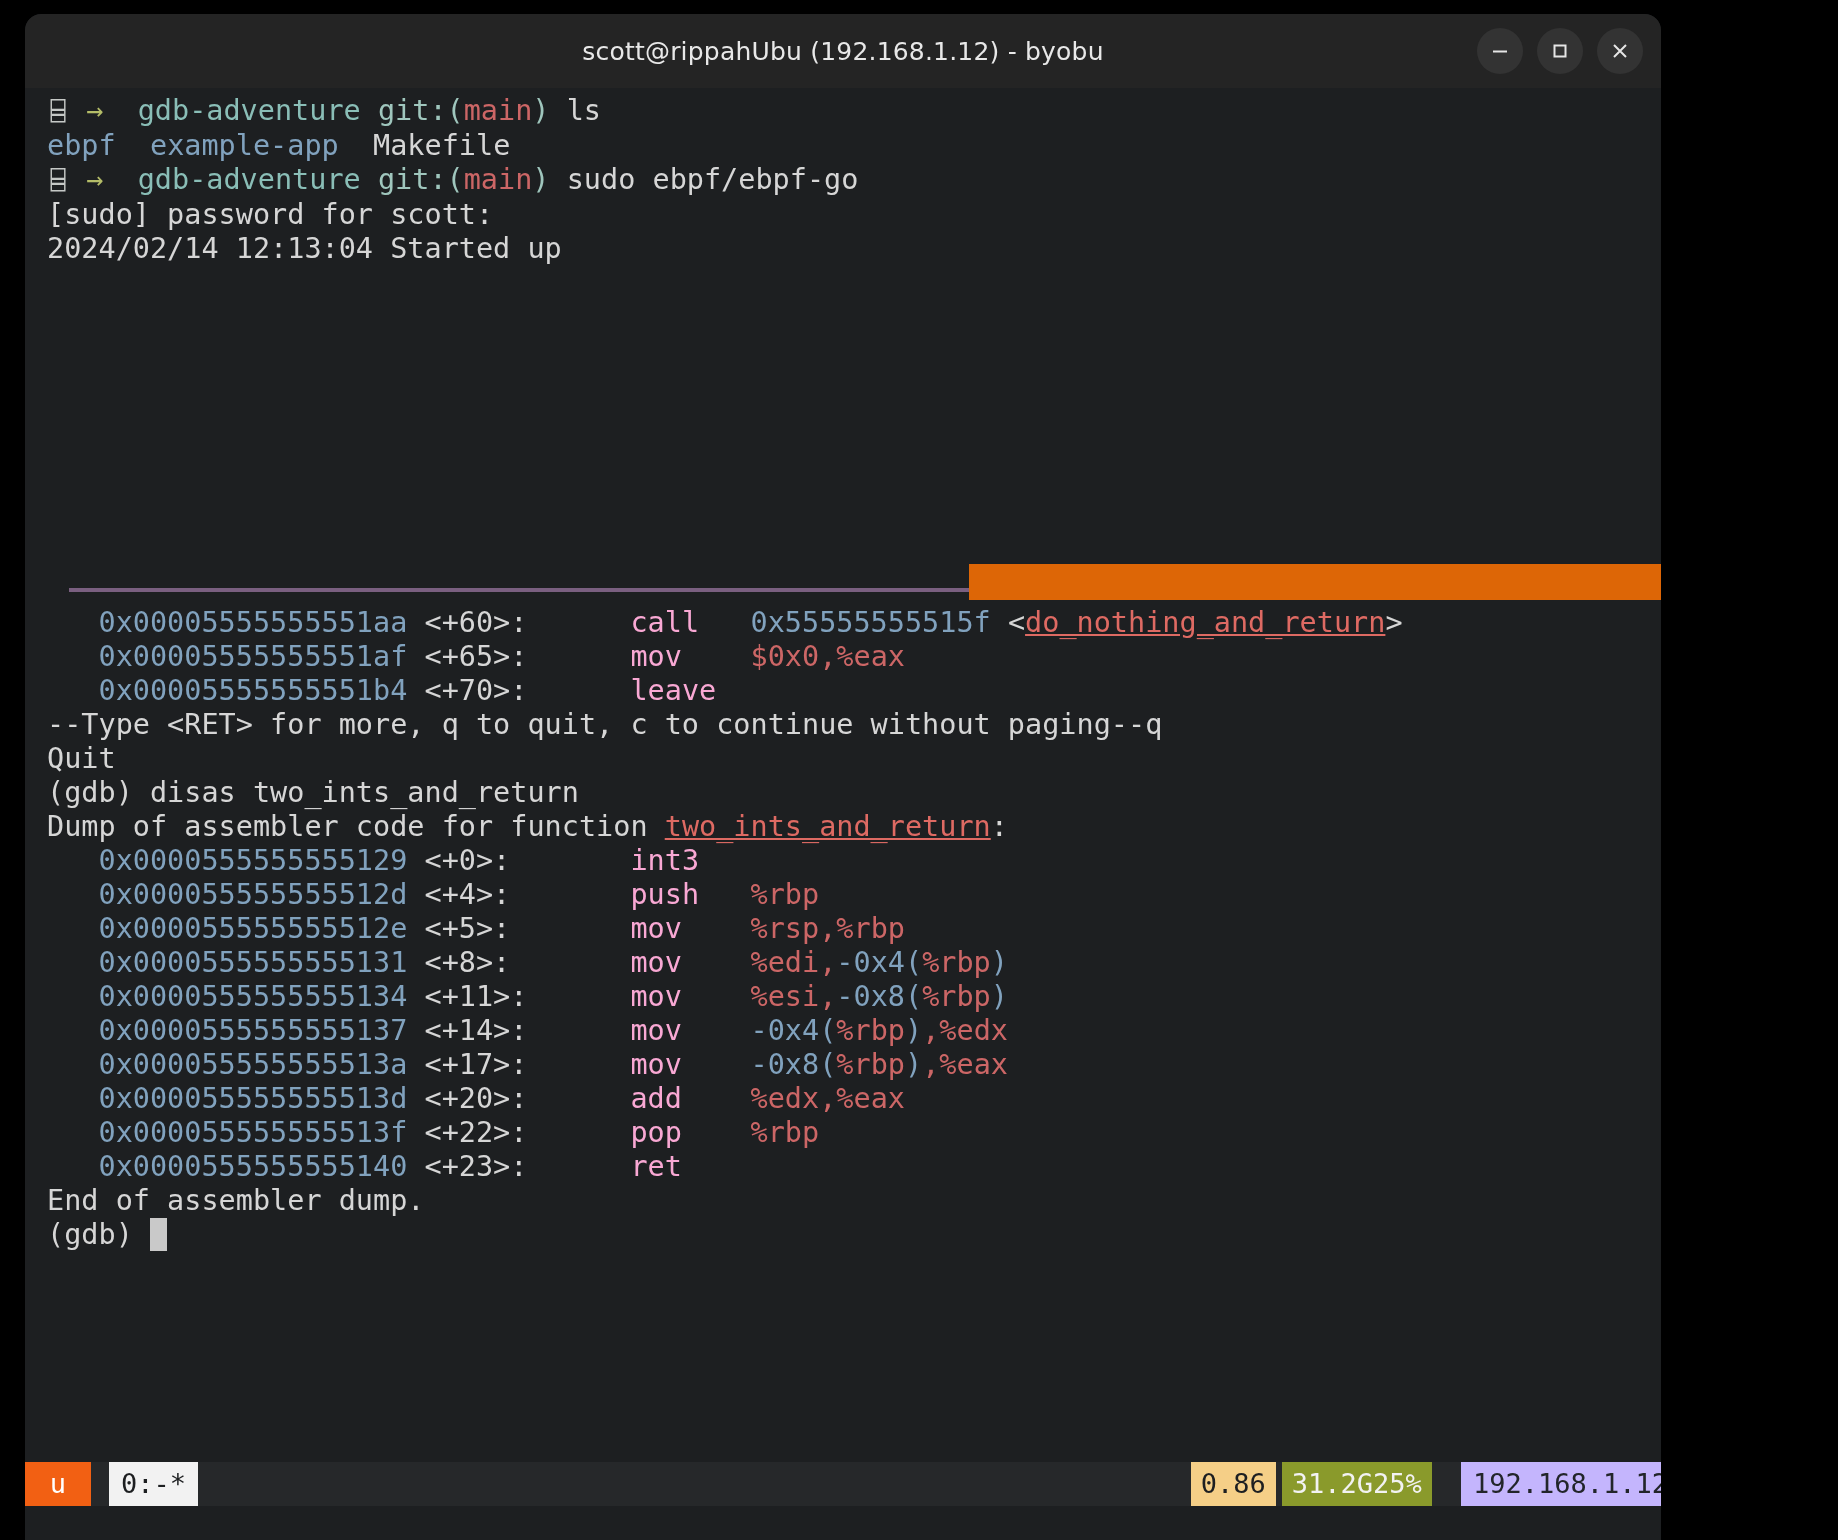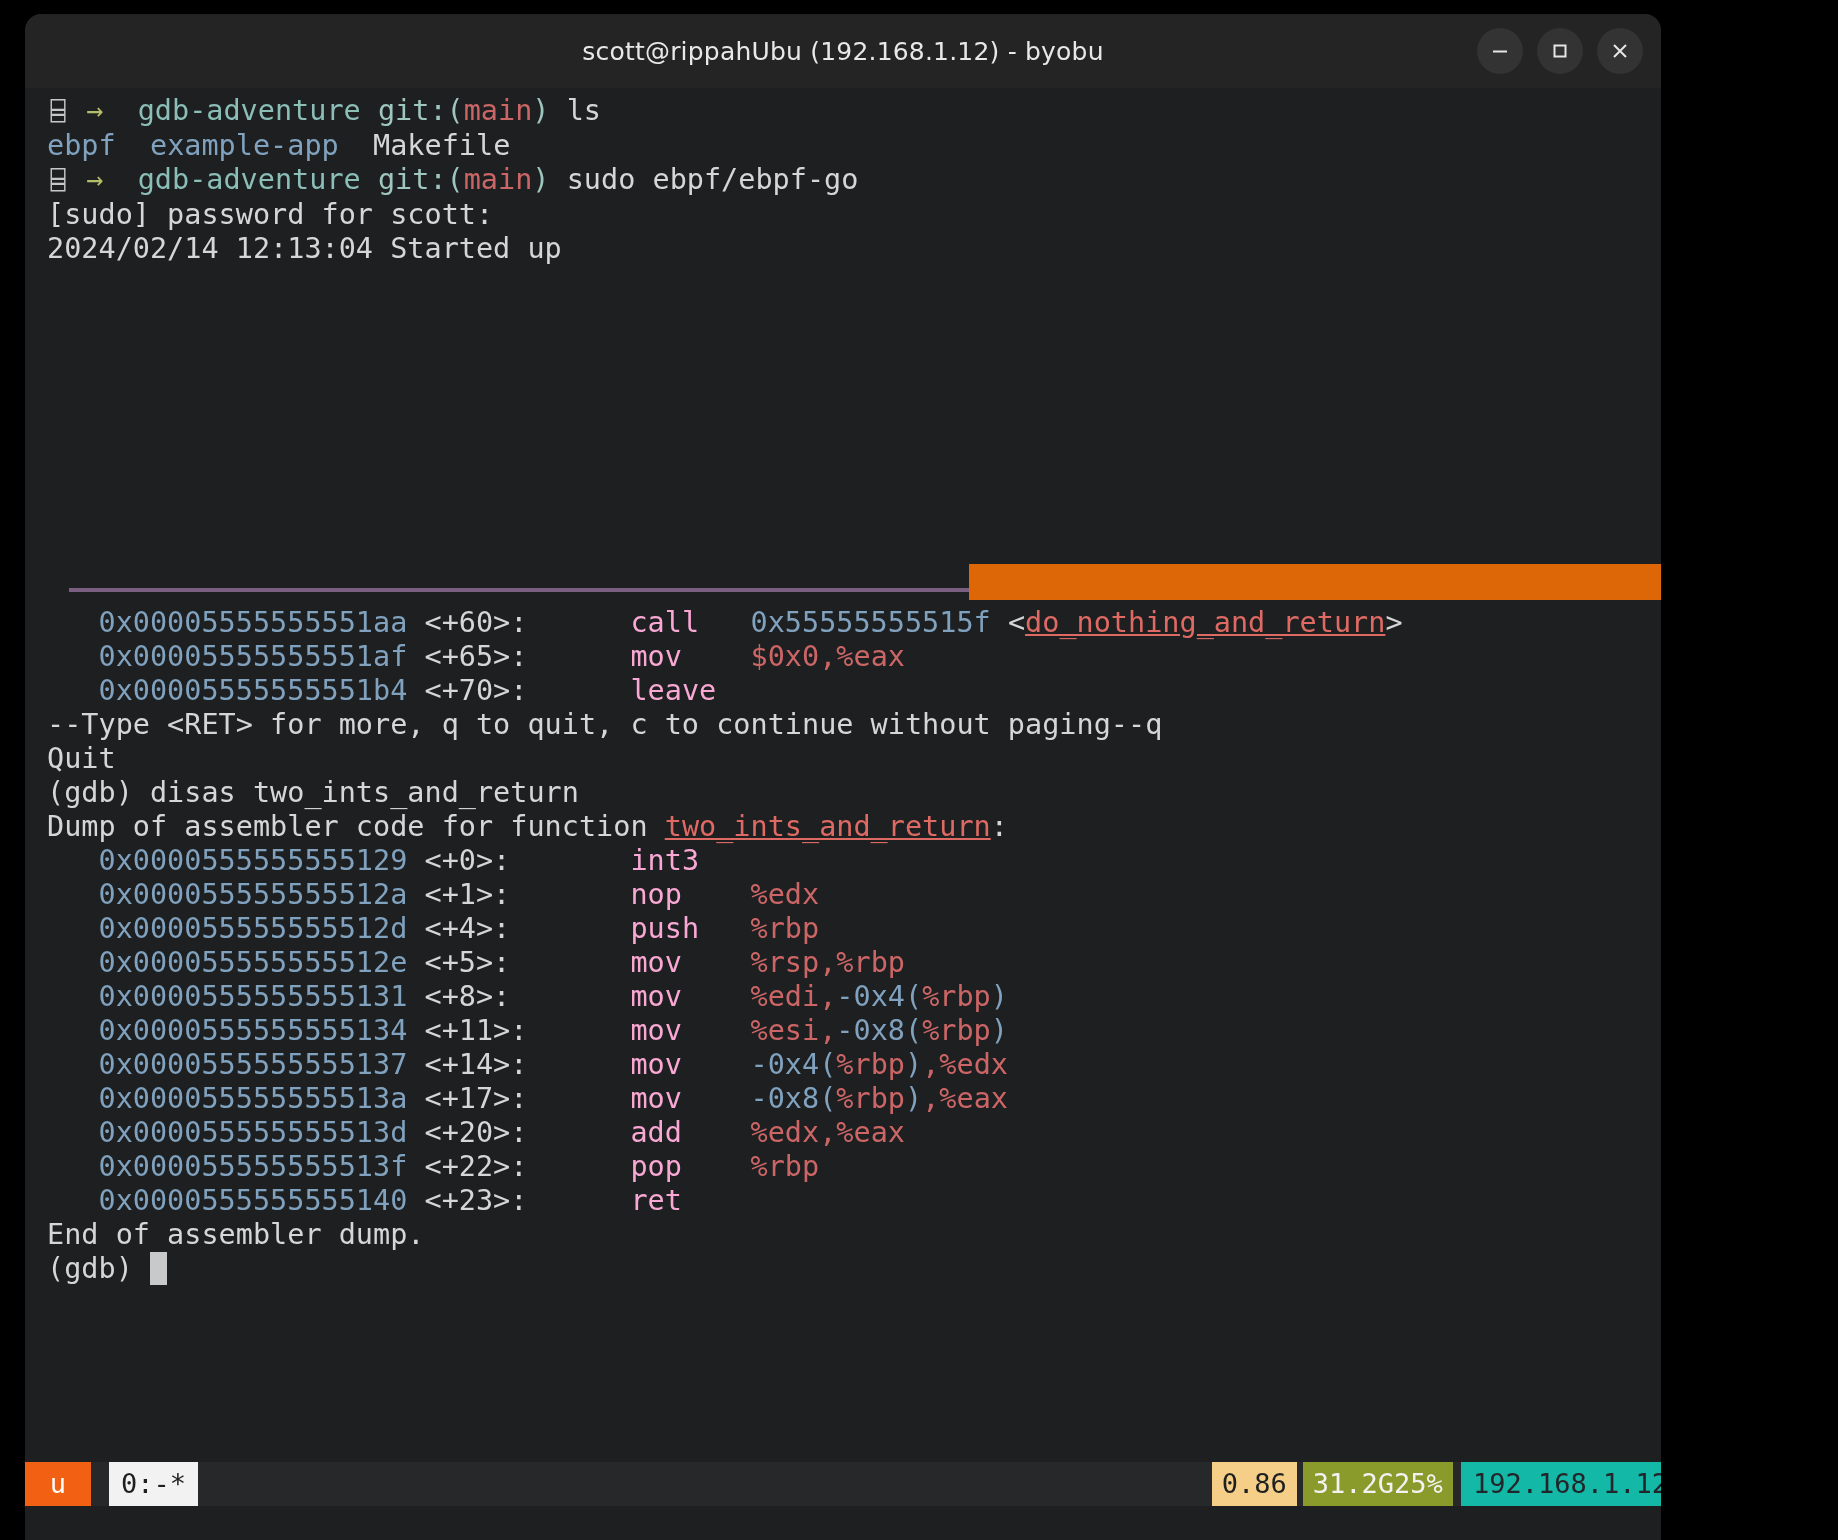--- a/index.html
+++ b/index.html
@@ -175,24 +175,24 @@
     padding: 0 10px;
     text-align: right;
   }
   #st-mem {
     background: #8a9a2b;
     color: #f2f2f2;
     padding: 0 10px;
     margin-left: 6px;
   }
   #st-ip {
-    background: #14b8a6;
+    background: #c4b5fd;
     color: #22252a;
     padding: 0 12px;
-    margin-left: 8px;
+    margin-left: 29px;
   }
   #st-clock {
     background: #26282a;
     color: #f2f2f2;
     padding: 0 16px 0 12px;
   }
 
   #bottom-strip {
     position: absolute;
     left: 0;
@@ -263,21 +263,20 @@
         </div>
         <div id="gdb-area">
             <div class="line"><span class="c-blue">   0x00005555555551aa</span><span class="c-plain"> &lt;+60&gt;:  </span><span class="c-plain">    </span><span class="c-mnem">call   </span><span class="c-num">0x55555555515f</span><span class="c-plain"> &lt;</span><span class="c-func">do_nothing_and_return</span><span class="c-plain">&gt;</span></div>
             <div class="line"><span class="c-blue">   0x00005555555551af</span><span class="c-plain"> &lt;+65&gt;:  </span><span class="c-plain">    </span><span class="c-mnem">mov    </span><span class="c-oper">$0x0</span><span class="c-oper">,</span><span class="c-oper">%eax</span></div>
             <div class="line"><span class="c-blue">   0x00005555555551b4</span><span class="c-plain"> &lt;+70&gt;:  </span><span class="c-plain">    </span><span class="c-mnem">leave  </span></div>
             <div class="line"><span class="c-plain">--Type &lt;RET&gt; for more, q to quit, c to continue without paging--q</span></div>
             <div class="line"><span class="c-plain">Quit</span></div>
             <div class="line"><span class="c-plain">(gdb) disas two_ints_and_return</span></div>
             <div class="line"><span class="c-plain">Dump of assembler code for function </span><span class="c-func">two_ints_and_return</span><span class="c-plain">:</span></div>
             <div class="line"><span class="c-blue">   0x0000555555555129</span><span class="c-plain"> &lt;+0&gt;:   </span><span class="c-plain">    </span><span class="c-mnem">int3   </span></div>
-            <div class="line"><span class="c-blue">   0x000055555555512a</span><span class="c-plain"> &lt;+1&gt;:   </span><span class="c-plain">    </span><span class="c-mnem">nop    </span><span class="c-oper">%edx</span></div>
             <div class="line"><span class="c-blue">   0x000055555555512d</span><span class="c-plain"> &lt;+4&gt;:   </span><span class="c-plain">    </span><span class="c-mnem">push   </span><span class="c-oper">%rbp</span></div>
             <div class="line"><span class="c-blue">   0x000055555555512e</span><span class="c-plain"> &lt;+5&gt;:   </span><span class="c-plain">    </span><span class="c-mnem">mov    </span><span class="c-oper">%rsp</span><span class="c-oper">,</span><span class="c-oper">%rbp</span></div>
             <div class="line"><span class="c-blue">   0x0000555555555131</span><span class="c-plain"> &lt;+8&gt;:   </span><span class="c-plain">    </span><span class="c-mnem">mov    </span><span class="c-oper">%edi</span><span class="c-oper">,</span><span class="c-num">-0x4</span><span class="c-num">(</span><span class="c-oper">%rbp</span><span class="c-num">)</span></div>
             <div class="line"><span class="c-blue">   0x0000555555555134</span><span class="c-plain"> &lt;+11&gt;:  </span><span class="c-plain">    </span><span class="c-mnem">mov    </span><span class="c-oper">%esi</span><span class="c-oper">,</span><span class="c-num">-0x8</span><span class="c-num">(</span><span class="c-oper">%rbp</span><span class="c-num">)</span></div>
             <div class="line"><span class="c-blue">   0x0000555555555137</span><span class="c-plain"> &lt;+14&gt;:  </span><span class="c-plain">    </span><span class="c-mnem">mov    </span><span class="c-num">-0x4</span><span class="c-num">(</span><span class="c-oper">%rbp</span><span class="c-num">)</span><span class="c-oper">,</span><span class="c-oper">%edx</span></div>
             <div class="line"><span class="c-blue">   0x000055555555513a</span><span class="c-plain"> &lt;+17&gt;:  </span><span class="c-plain">    </span><span class="c-mnem">mov    </span><span class="c-num">-0x8</span><span class="c-num">(</span><span class="c-oper">%rbp</span><span class="c-num">)</span><span class="c-oper">,</span><span class="c-oper">%eax</span></div>
             <div class="line"><span class="c-blue">   0x000055555555513d</span><span class="c-plain"> &lt;+20&gt;:  </span><span class="c-plain">    </span><span class="c-mnem">add    </span><span class="c-oper">%edx</span><span class="c-oper">,</span><span class="c-oper">%eax</span></div>
             <div class="line"><span class="c-blue">   0x000055555555513f</span><span class="c-plain"> &lt;+22&gt;:  </span><span class="c-plain">    </span><span class="c-mnem">pop    </span><span class="c-oper">%rbp</span></div>
             <div class="line"><span class="c-blue">   0x0000555555555140</span><span class="c-plain"> &lt;+23&gt;:  </span><span class="c-plain">    </span><span class="c-mnem">ret    </span></div>
             <div class="line"><span class="c-plain">End of assembler dump.</span></div>

